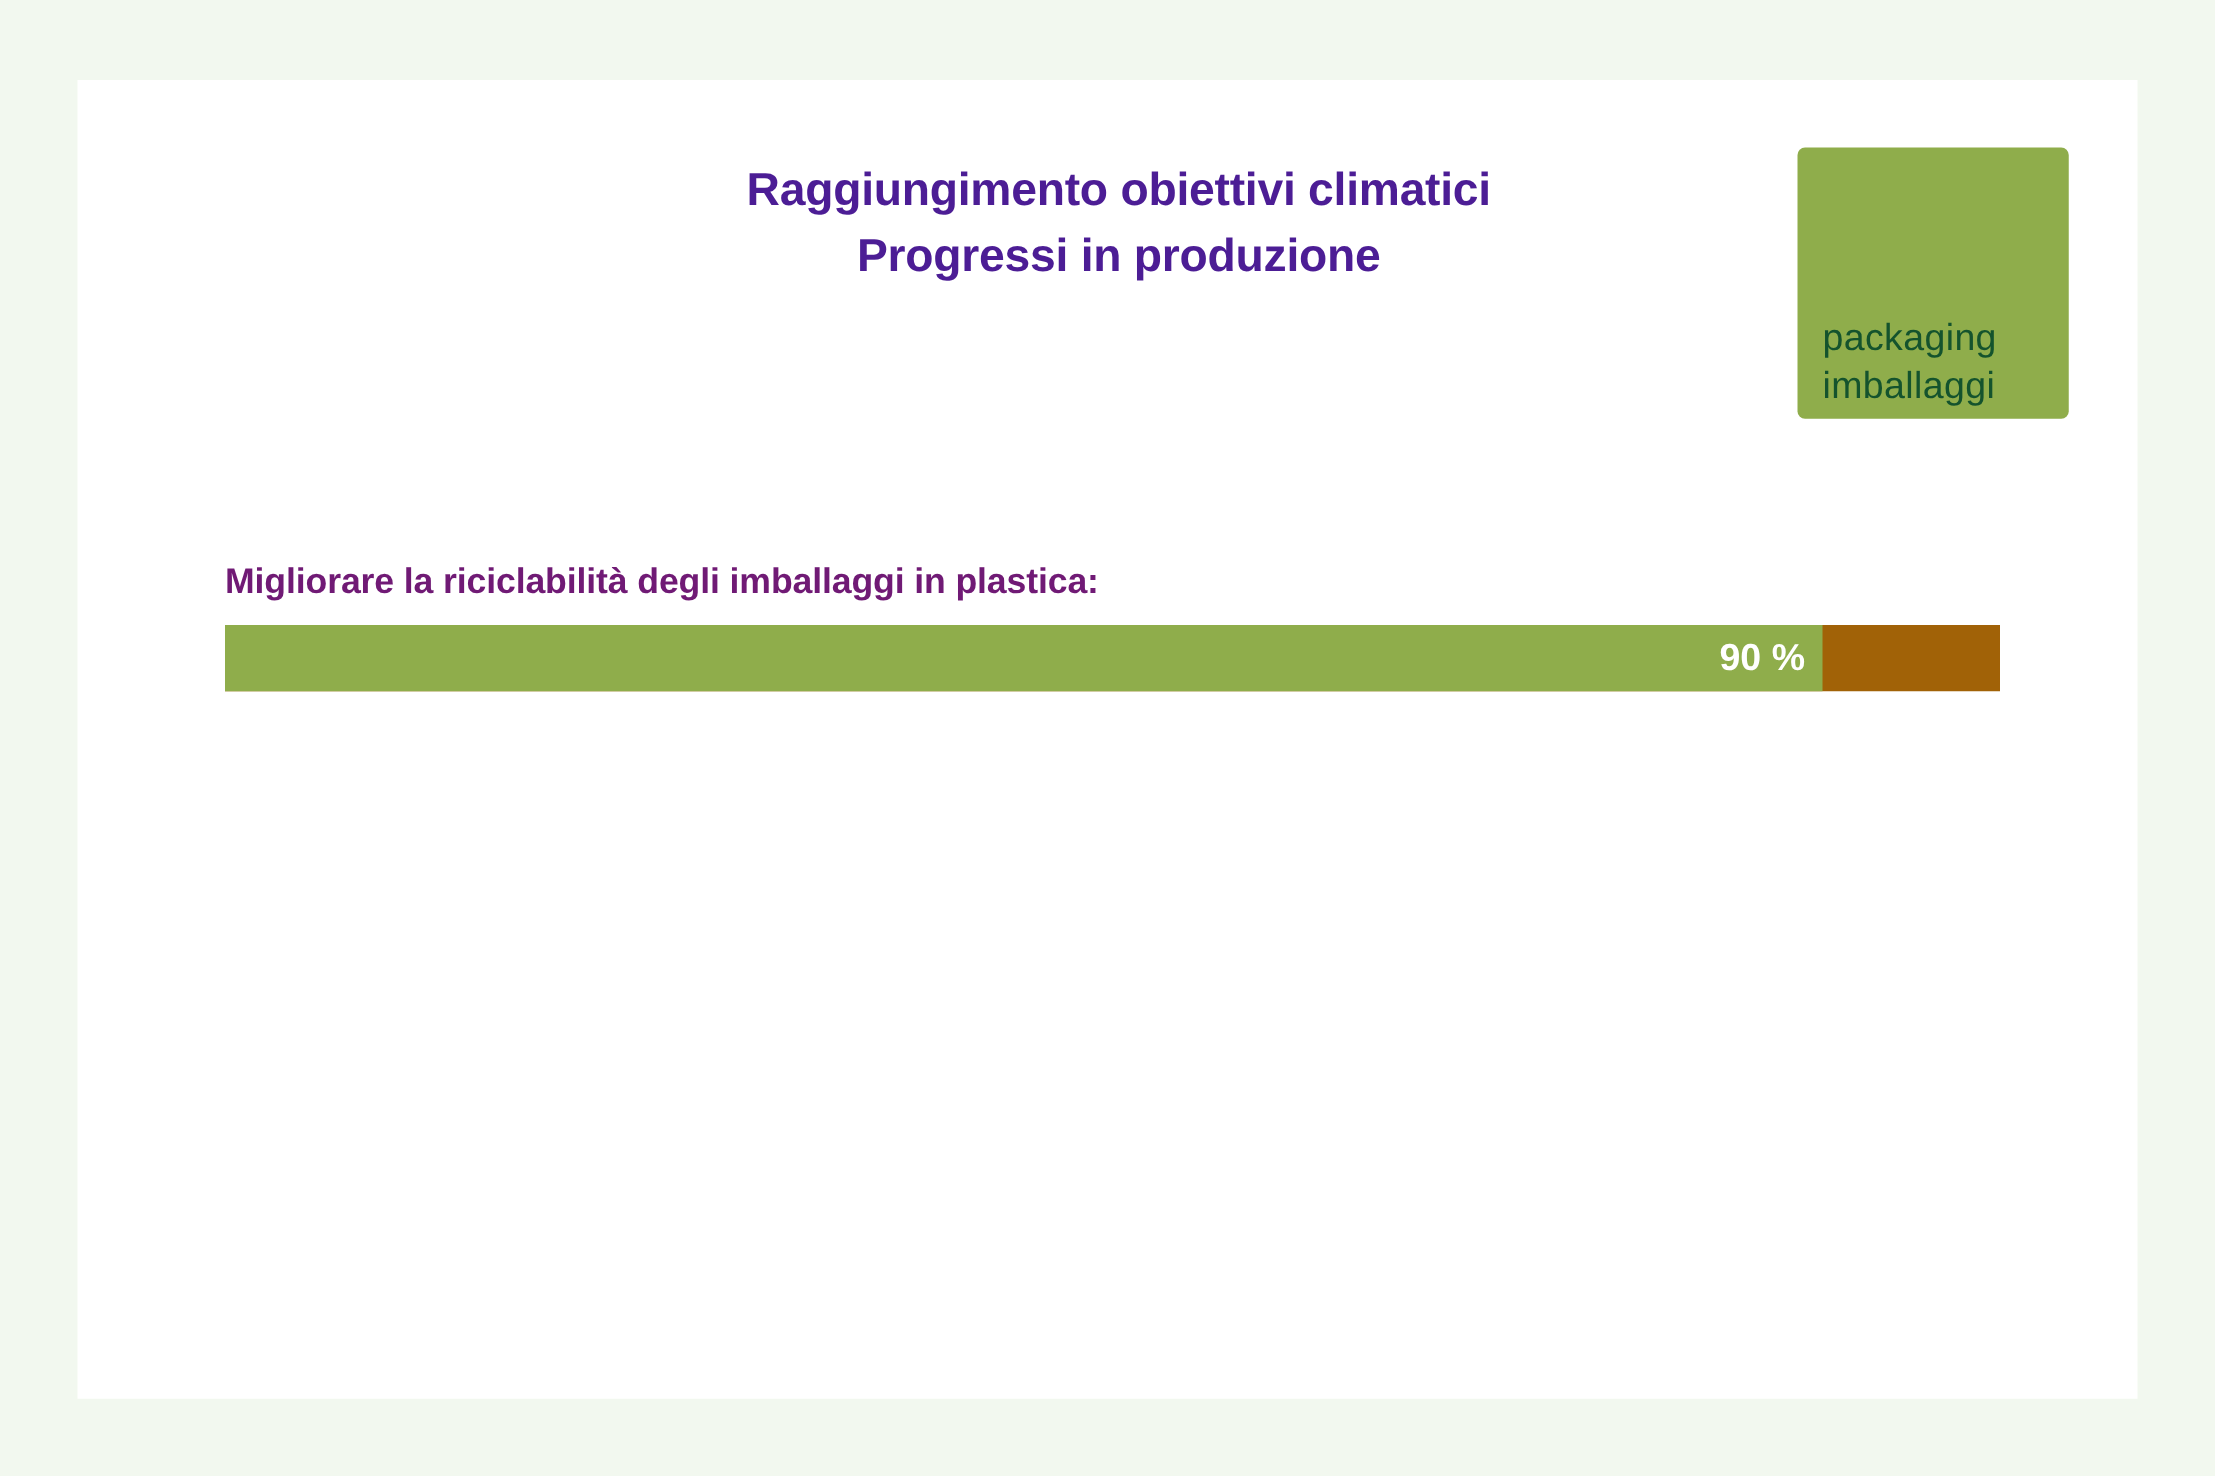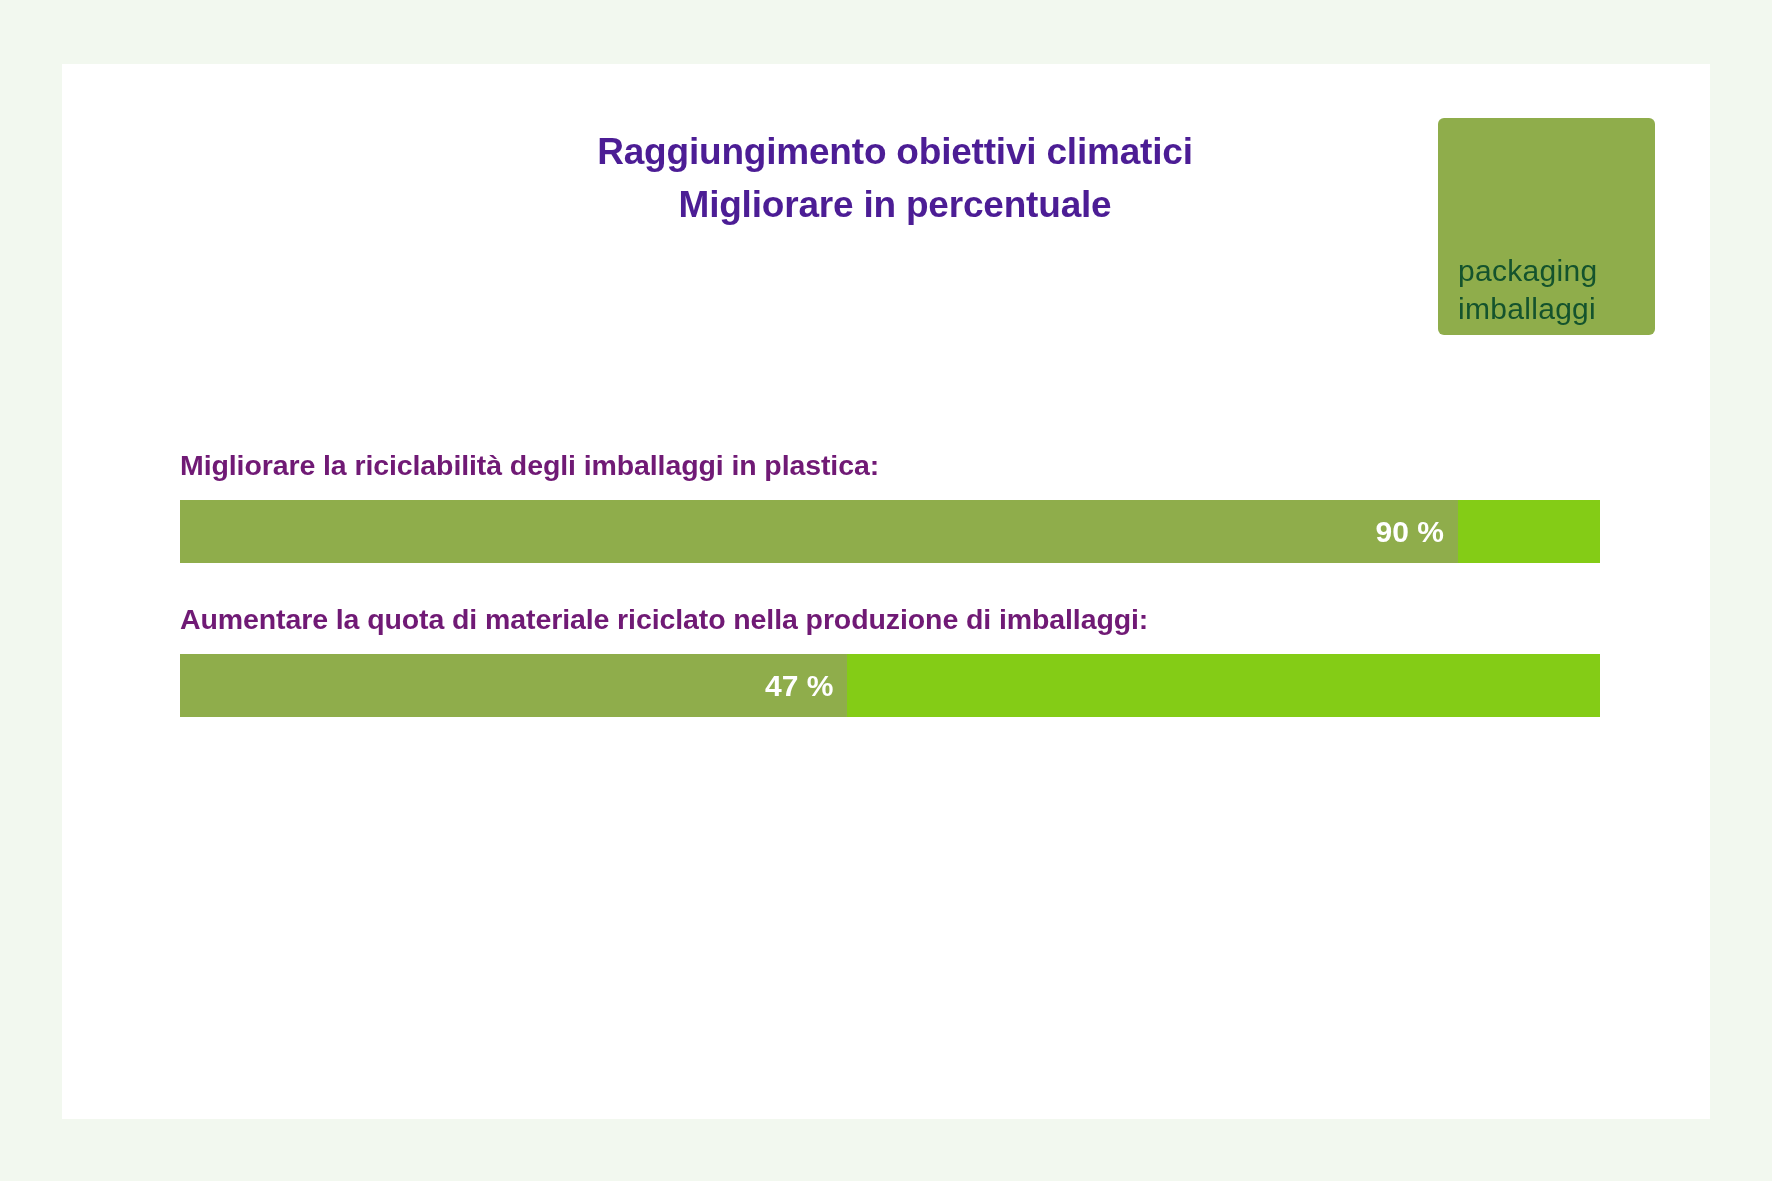--- a/index.html
+++ b/index.html
@@ -69,22 +69,22 @@
   .item-label {
     font-size: 28.5px;
     font-weight: bold;
     color: #701a75;
     margin-bottom: 18px;
     letter-spacing: -0.1px;
   }
   .bar-track {
     position: relative;
     width: 100%;
-    height: 63px;
-    background: #84cc16;
+    height: 53px;
+    background: #a16207;
   }
   .bar-fill {
     position: relative;
     height: 100%;
     background: #8fad4b;
     display: flex;
     align-items: center;
     justify-content: flex-end;
     box-sizing: border-box;
     padding-right: 14px;
@@ -110,21 +110,21 @@
   }
 </style>
 </head>
 <body>
 
 <div class="page">
 
   <div class="header">
     <div class="title">
       <div>Raggiungimento obiettivi climatici</div>
-      <div>Migliorare in percentuale</div>
+      <div>Progressi in produzione</div>
     </div>
   </div>
 
   <div class="logo">
     <div class="logo-text">
       <span>packaging</span>
       <span>imballaggi</span>
     </div>
   </div>
 
@@ -132,26 +132,18 @@
 
     <div class="item">
       <div class="item-label">Migliorare la riciclabilità degli imballaggi in plastica:</div>
       <div class="bar-track">
         <div class="bar-fill" style="width:90%">
           <span class="bar-value">90 %</span>
         </div>
       </div>
     </div>
 
-    <div class="item">
-      <div class="item-label">Aumentare la quota di materiale riciclato nella produzione di imballaggi:</div>
-      <div class="bar-track">
-        <div class="bar-fill" style="width:47%">
-          <span class="bar-value">47 %</span>
-        </div>
-      </div>
-    </div>
 
 
   </div>
 
 
 </div>
 
 </body></html>

